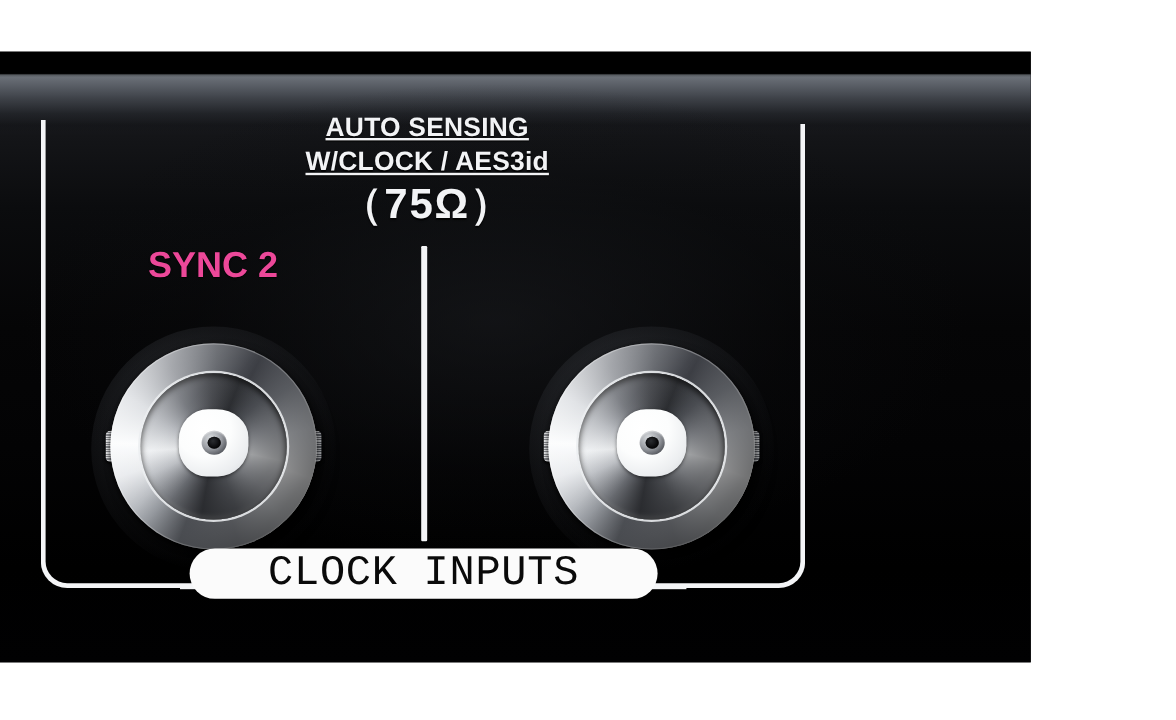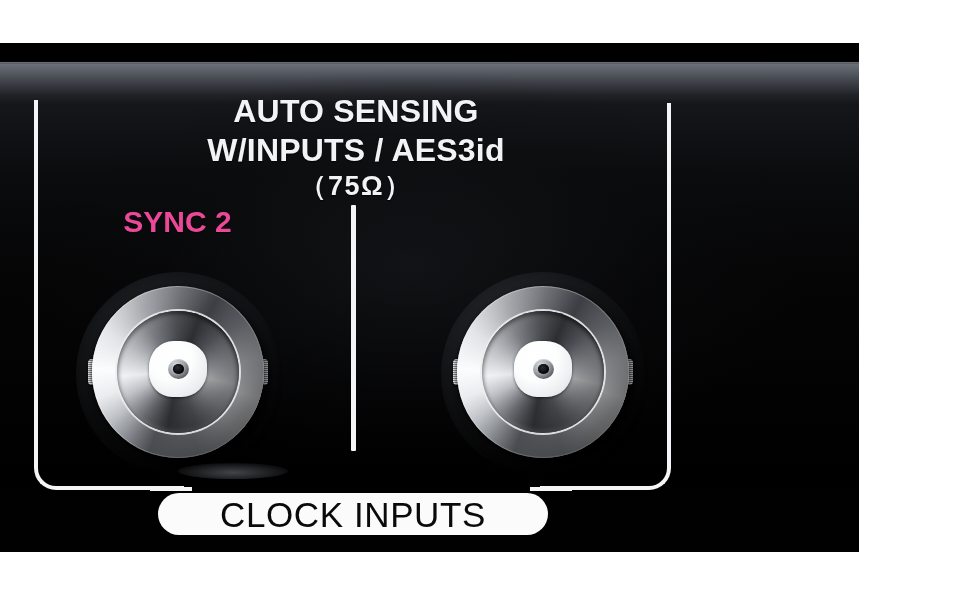--- a/index.html
+++ b/index.html
@@ -139,27 +139,28 @@
     width: 712px;
     text-align: center;
     color: #f2f3f5;
     font-weight: bold;
     letter-spacing: 0.2px;
     line-height: 1.0;
     user-select: none;
   }
   #heading .line1,
   #heading .line2 {
-    font-size: 32px;
+    font-size: 22px;
     display: block;
     margin-bottom: 7px;
     text-shadow: 0 1px 1px rgba(0,0,0,0.85);
+    text-decoration: underline;
   }
   #heading .line3 {
-    font-size: 27px;
+    font-size: 35px;
     display: block;
     margin-top: 4px;
     letter-spacing: 1.5px;
     text-shadow: 0 1px 1px rgba(0,0,0,0.85);
   }
 
   
   .port-label {
     position: absolute;
     text-align: center;
@@ -355,28 +356,29 @@
     border-radius: 50%;
     background: radial-gradient(circle at 40% 34%,
       #2a2c30 0%, #0b0b0d 60%, #000000 100%);
     box-shadow: inset 0 0 2px rgba(0,0,0,1);
   }
 
   
   #clock-pill {
     position: absolute;
     left: 158px;
-    top: 450px;
+    top: 414px;
     width: 390px;
     height: 42px;
     border-radius: 21px;
     background: #fbfbfb;
     display: flex;
     align-items: center;
     justify-content: center;
+    font-family: Liberation Mono, monospace;
   }
   #clock-pill-label {
     color: #0a0a0a;
     font-size: 35px;
     font-weight: normal;
     letter-spacing: 0.6px;
     line-height: 1;
     white-space: nowrap;
     user-select: none;
   }
@@ -408,21 +410,21 @@
 
     <div class="bracket" id="bracket-left"></div>
     <div class="bracket" id="bracket-right"></div>
     <div class="bracket-tail" id="bracket-tail-left"></div>
     <div class="bracket-tail" id="bracket-tail-right"></div>
 
     <div id="center-divider"></div>
 
     <div id="heading">
       <span class="line1">AUTO SENSING</span>
-      <span class="line2">W/INPUTS / AES3id</span>
+      <span class="line2">W/CLOCK / AES3id</span>
       <span class="line3">（75Ω）</span>
     </div>
 
     <div class="port-label" id="label-sync2">
       <span class="pl-title">SYNC 2</span>
     </div>
 
     <div class="port-label" id="label-sync1">
     </div>
 

